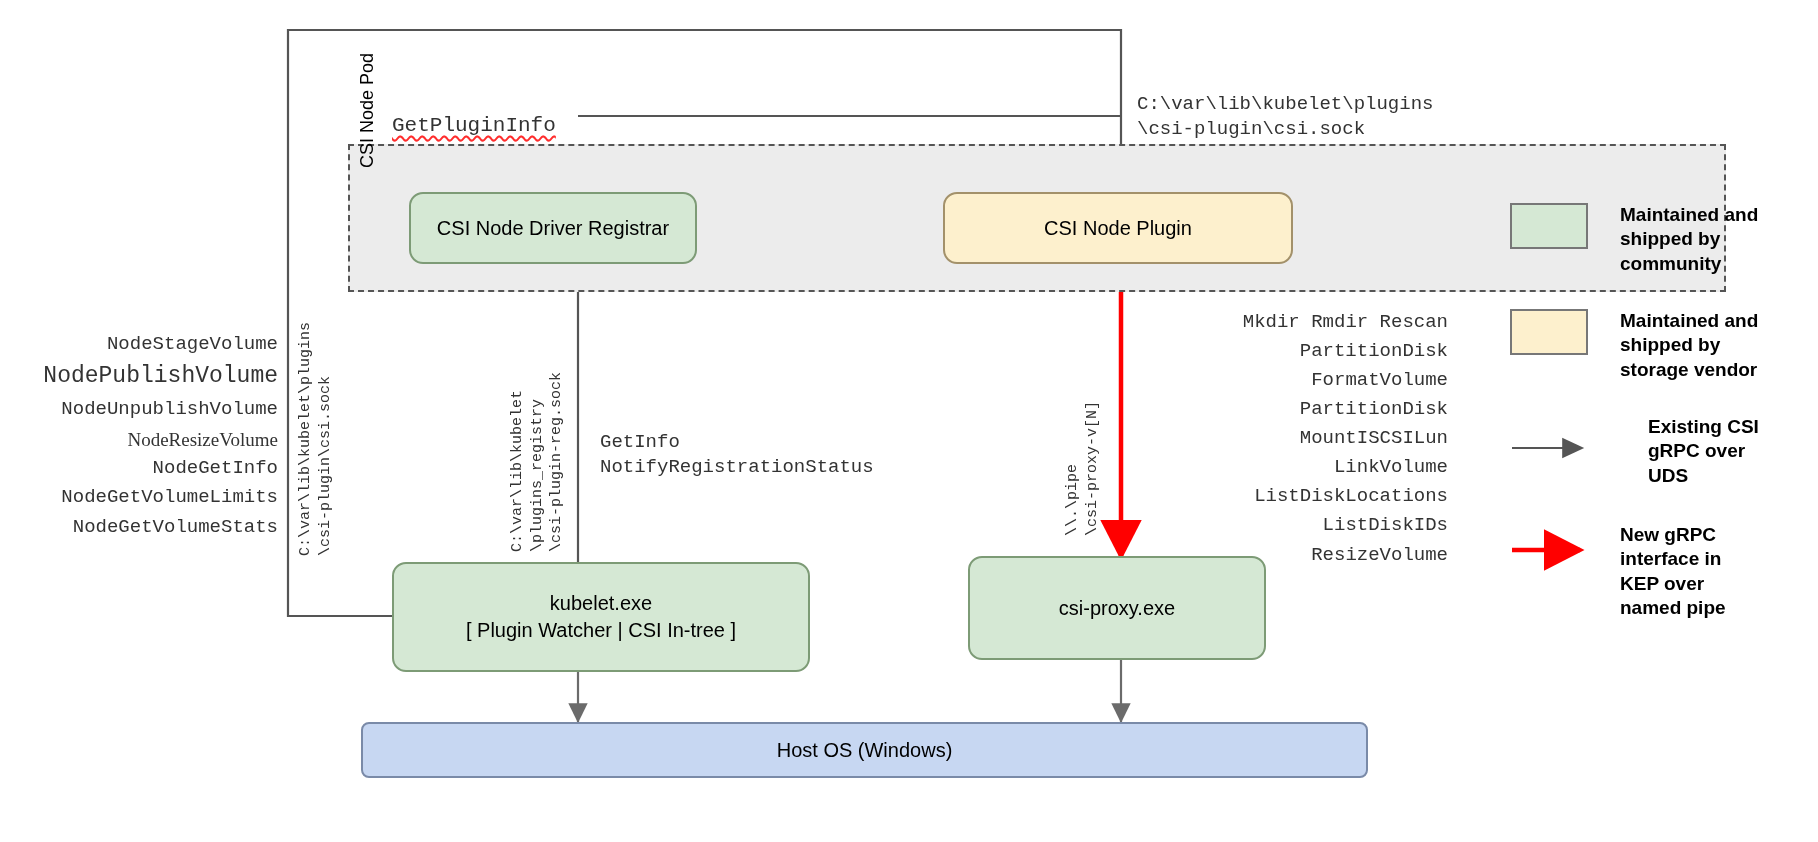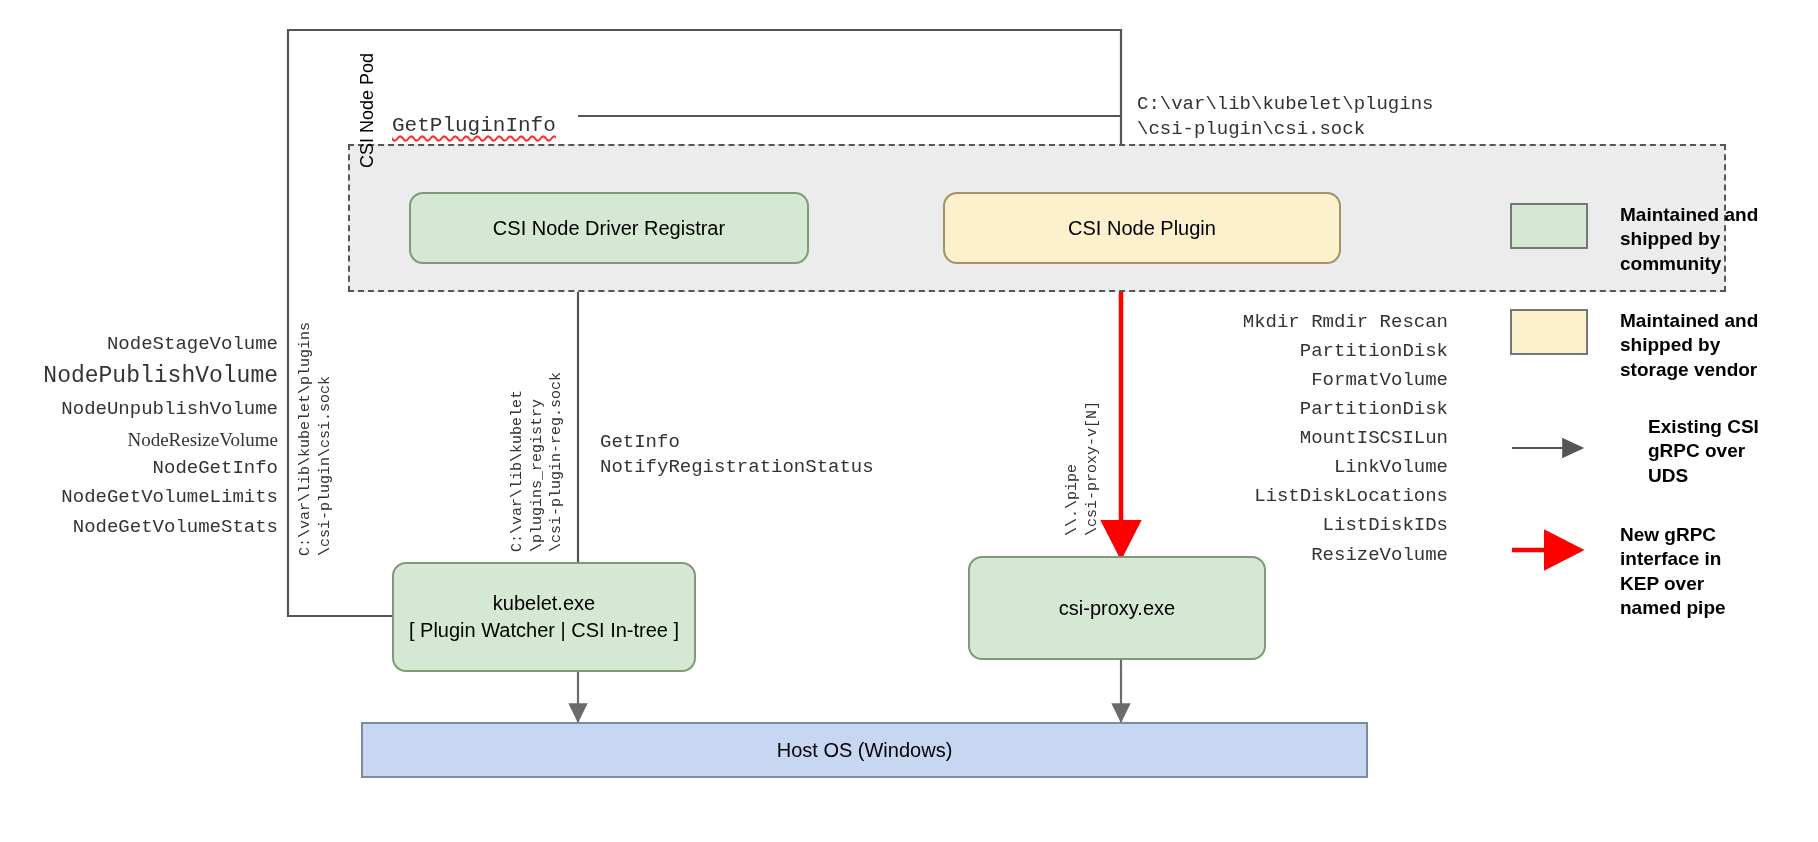--- a/index.html
+++ b/index.html
@@ -79,38 +79,38 @@
       <path d="M1512,448 L1582,448" fill="none" stroke="#555" stroke-width="2.2" marker-end="url(#agray)"></path>
     </g>
     <g>
       <path d="M1512,550 L1580,550" fill="none" stroke="#ff0000" stroke-width="4.5" marker-end="url(#ared)"></path>
     </g>
   </svg>
 
   <div id="pod"></div>
   <div id="podlabel">CSI Node Pod</div>
 
-  <div class="box rbox green" style="left:409px;top:192px;width:400px;height:72px;">
+  <div class="box rbox green" style="left:409px;top:192px;width:288px;height:72px;">
     <span class="boxlabel">CSI Node Driver Registrar</span>
   </div>
 
-  <div class="box rbox yellow" style="left:943px;top:192px;width:398px;height:72px;">
+  <div class="box rbox yellow" style="left:943px;top:192px;width:350px;height:72px;">
     <span class="boxlabel">CSI Node Plugin</span>
   </div>
 
-  <div class="box rbox green" style="left:392px;top:562px;width:304px;height:110px;flex-direction:column;">
+  <div class="box rbox green" style="left:392px;top:562px;width:418px;height:110px;flex-direction:column;">
     <span class="boxlabel">kubelet.exe</span>
     <span class="boxlabel">[ Plugin Watcher | CSI In-tree ]</span>
   </div>
 
   <div class="box rbox green" style="left:968px;top:556px;width:298px;height:104px;">
     <span class="boxlabel">csi-proxy.exe</span>
   </div>
 
-  <div class="box rbox blue" style="left:361px;top:722px;width:1007px;height:56px;border-radius:0;">
+  <div class="box rbox blue" style="left:361px;top:722px;width:1007px;height:56px;border-radius:8px;">
     <span class="boxlabel">Host OS (Windows)</span>
   </div>
 
   <div class="tblock mono" style="left:392px;top:112px;font-size:21px;text-decoration:underline;text-decoration-style:wavy;text-decoration-color:#ff2d2d;text-underline-offset:4px;text-align:right;">GetPluginInfo</div>
 
   <div class="tblock mono" style="left:1137px;top:92px;font-size:19px;">C:\var\lib\kubelet\plugins
 \csi-plugin\csi.sock</div>
 
   <div class="tblock mono" style="left:600px;top:430px;font-size:19px;">GetInfo
 NotifyRegistrationStatus</div>

